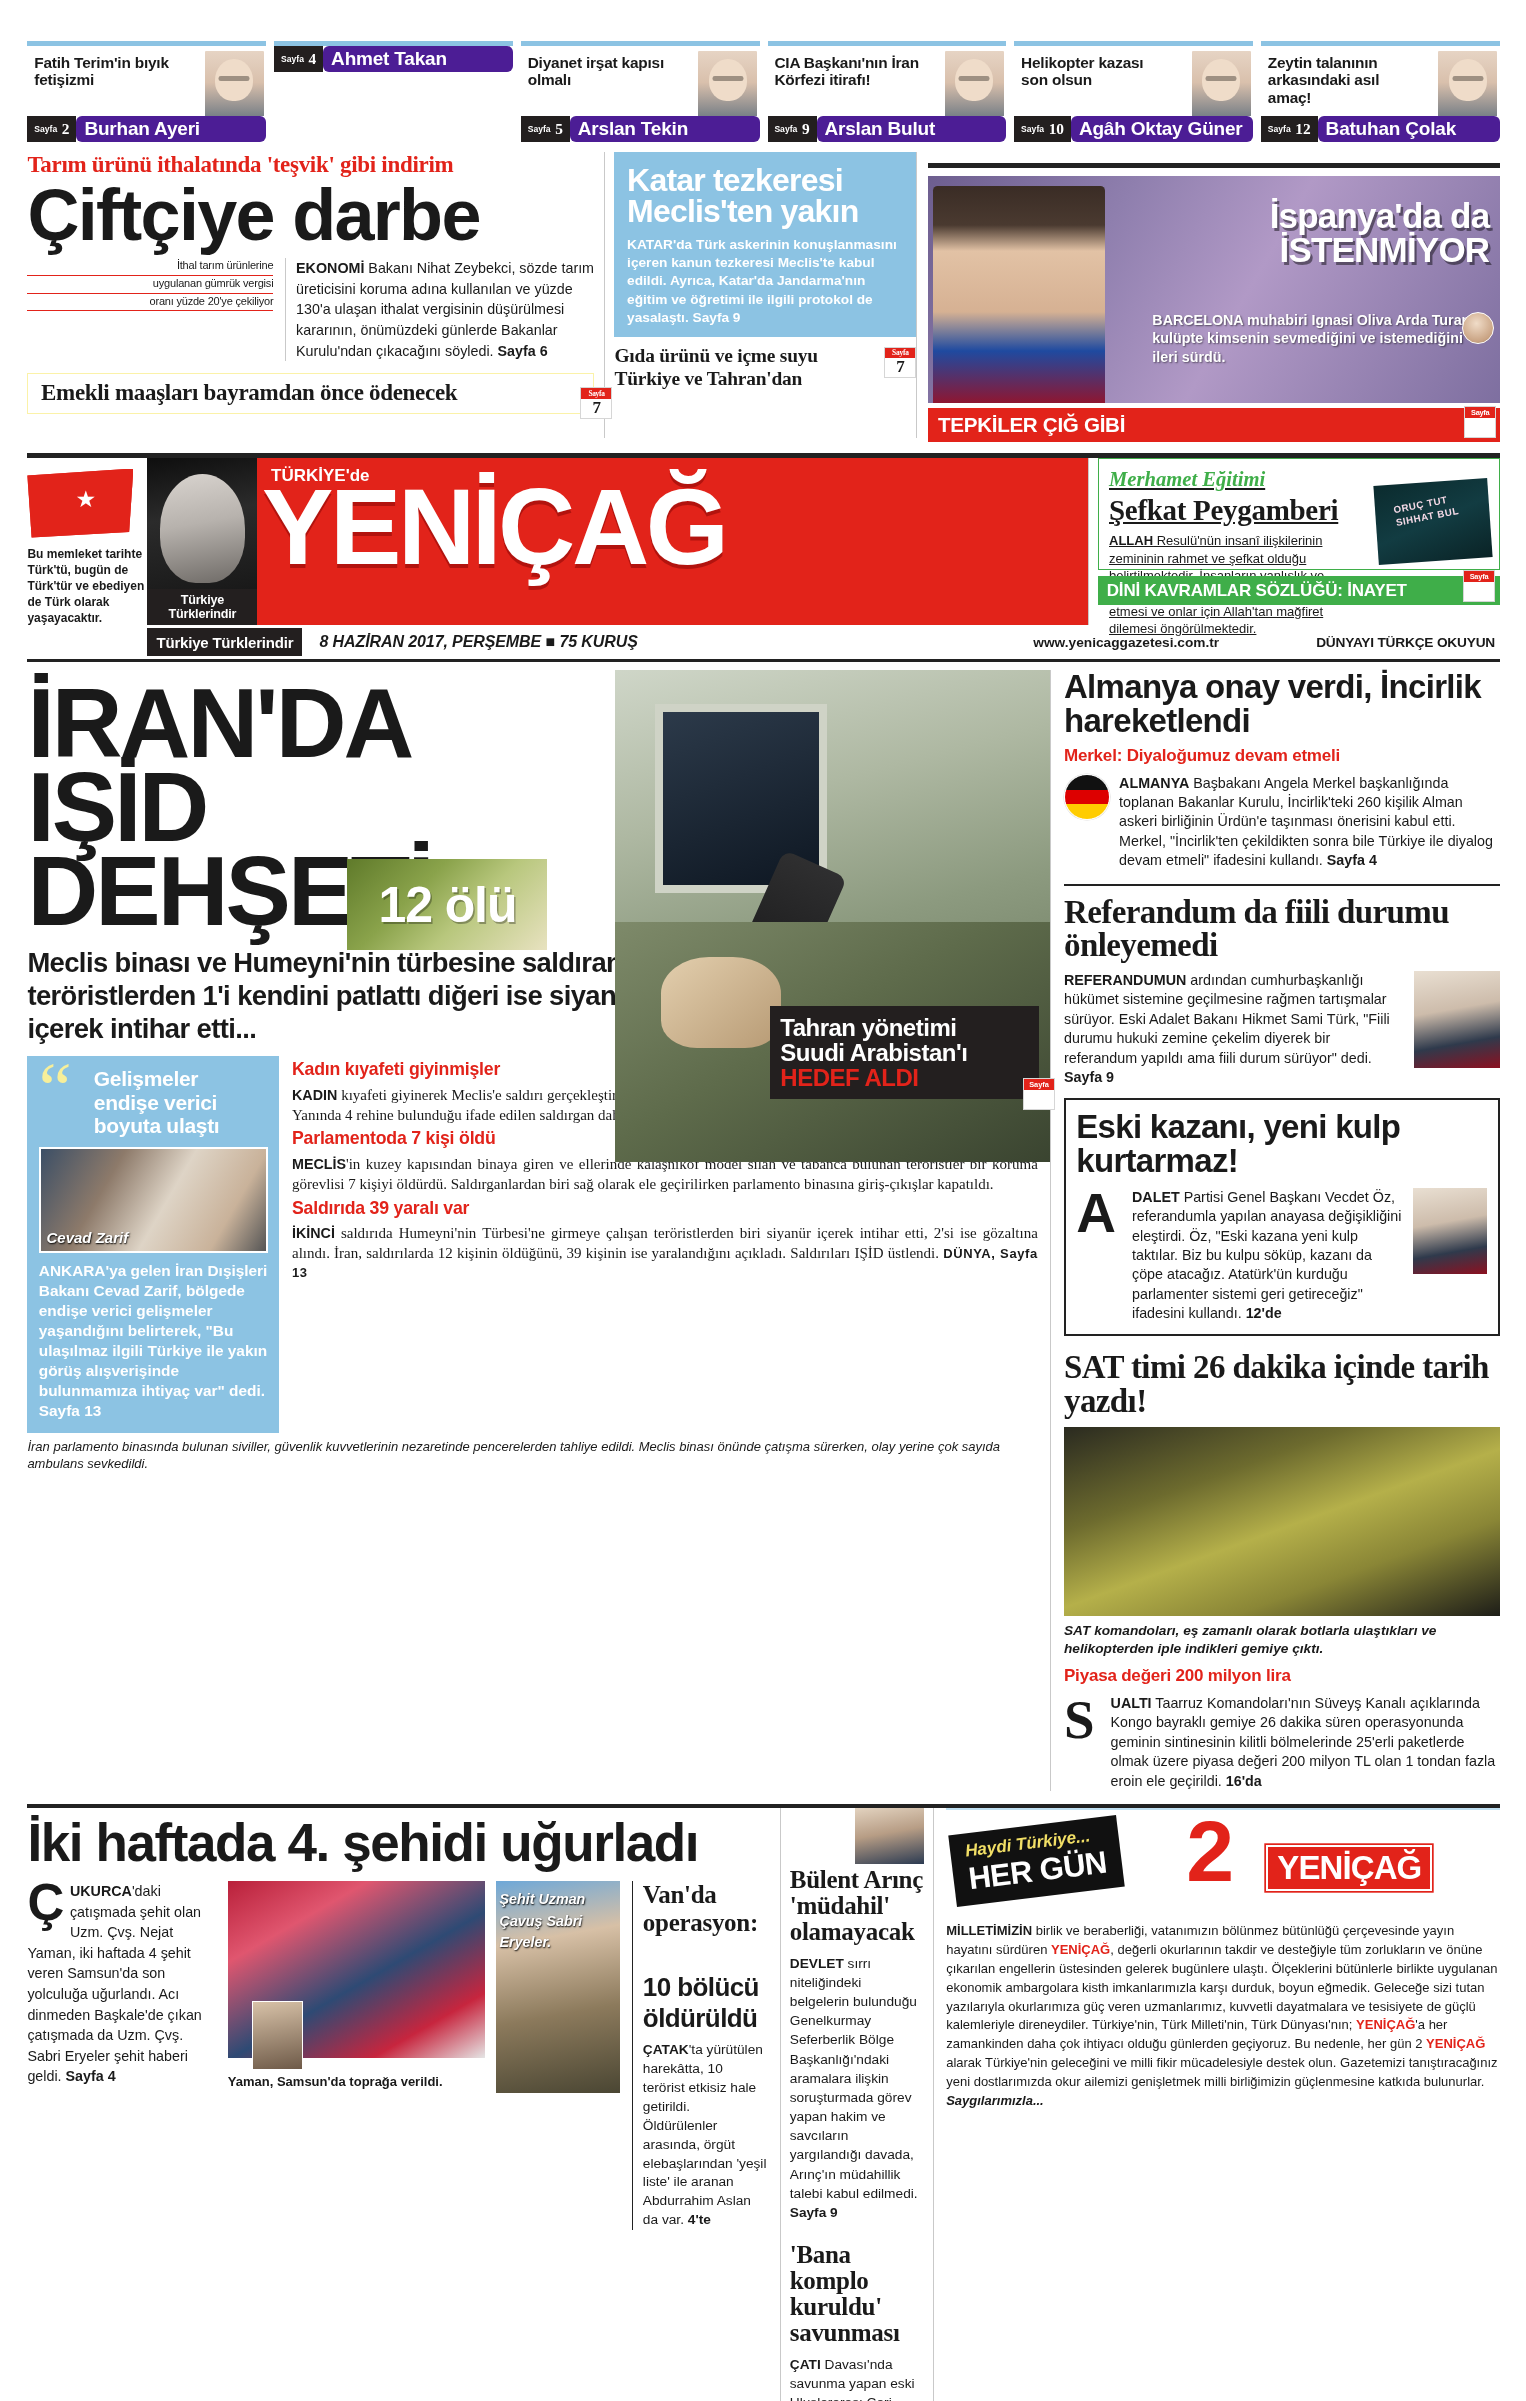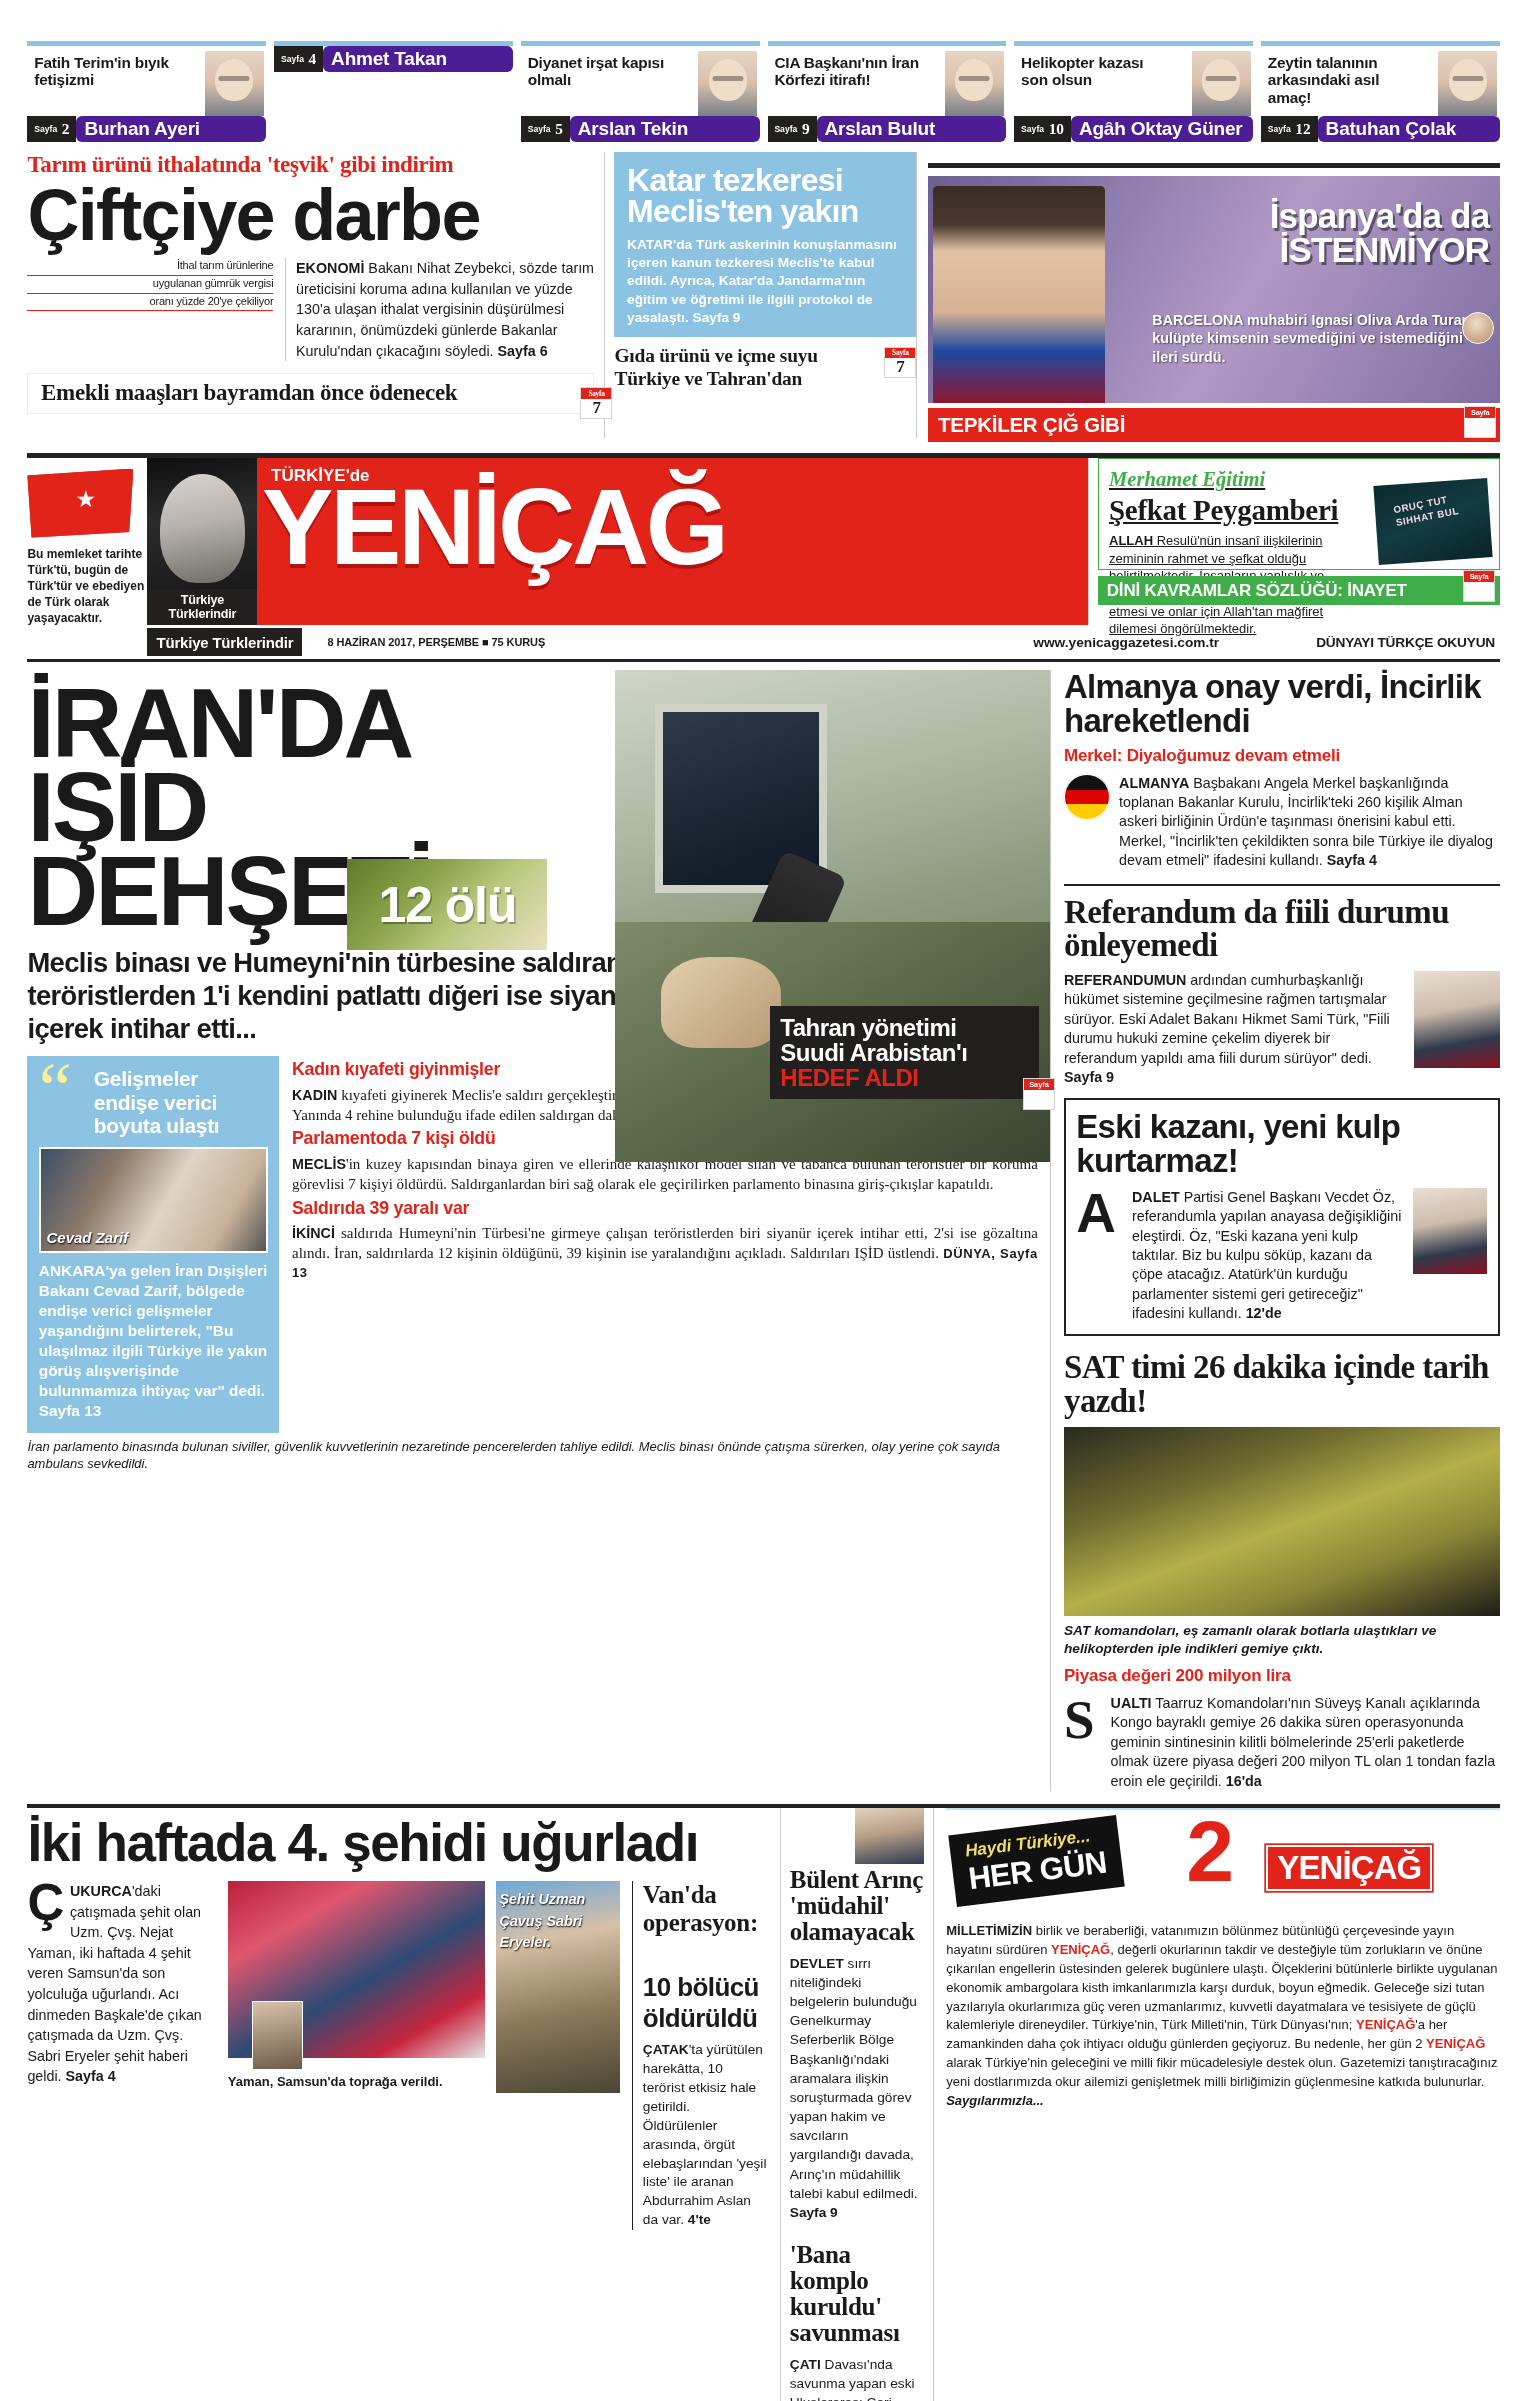--- a/index.html
+++ b/index.html
@@ -95,21 +95,21 @@
   .relbox p { margin-top: 5.7px; font-size: 13px; line-height: 1.35; width: 240px; }
   .relbox p b { font-weight: 700; }
   .relbox .mosque { position: absolute; right: 9.1px; bottom: 8px; width: 114px; height: 79px;
     background: linear-gradient(160deg,#0b2b2e 0%,#123c42 50%,#0a2326 100%); transform: rotate(-4deg); }
   .relbox .mosque::before { content:"ORUÇ TUT SIHHAT BUL"; position:absolute; left:19.4px; top:15px; width:74px;
     color:#f4d9e6; font-size:9.7px; font-weight:700; letter-spacing:0.6px; line-height:1.3; transform: rotate(-7deg); }
   .dinibar { margin-top: 5.7px; position: relative; background: #3fae49; color: #fff; font-weight: 700; font-size: 17px;
     padding: 4.6px 9.1px; letter-spacing: -0.2px; }
   .mhfoot { display: flex; align-items: center; height: 37px; border-bottom: 3.4px solid #222; }
   .mhfoot .slogan { background: #231f1f; color: #fff; font-weight: 700; font-size: 15px; padding: 5.7px 9.1px; margin-left: 120px; letter-spacing:-0.2px; }
-  .mhfoot .date { font-weight: 600; font-size: 11px; padding-left: 25px; letter-spacing: -0.1px; }
+  .mhfoot .date { font-weight: 600; font-size: 16px; padding-left: 17px; letter-spacing: -0.1px; font-style: italic; }
   .mhfoot .www { font-weight: 700; font-size: 13.7px; margin-left: auto; }
   .mhfoot .tag { font-weight: 700; font-size: 13.7px; margin-left: 97px; padding-right: 4.6px; letter-spacing: -0.2px; }
 
   
   .mainrow { display: flex; margin-top: 8px; }
   .main-left { width: 1023px; padding-right: 12.6px; position: relative; }
   .iran-head { font-weight: 700; font-size: 98px; line-height: .86; letter-spacing: -2.9px; width: 515px; padding-top: 10.3px; }
   .olu-badge { position: absolute; left: 320px; top: 189px; width: 200px; height: 91px;
     background: linear-gradient(135deg,#5f7a2a 0%,#8aa34b 35%,#b8c77d 60%,#e8e2c0 100%); display: flex; align-items: center; justify-content: center; }
   .olu-badge span { color: #fff; font-weight: 700; font-size: 50px; letter-spacing: -1.1px; text-shadow: 1.7px 1.7px 0 rgba(0,0,0,.3); }

